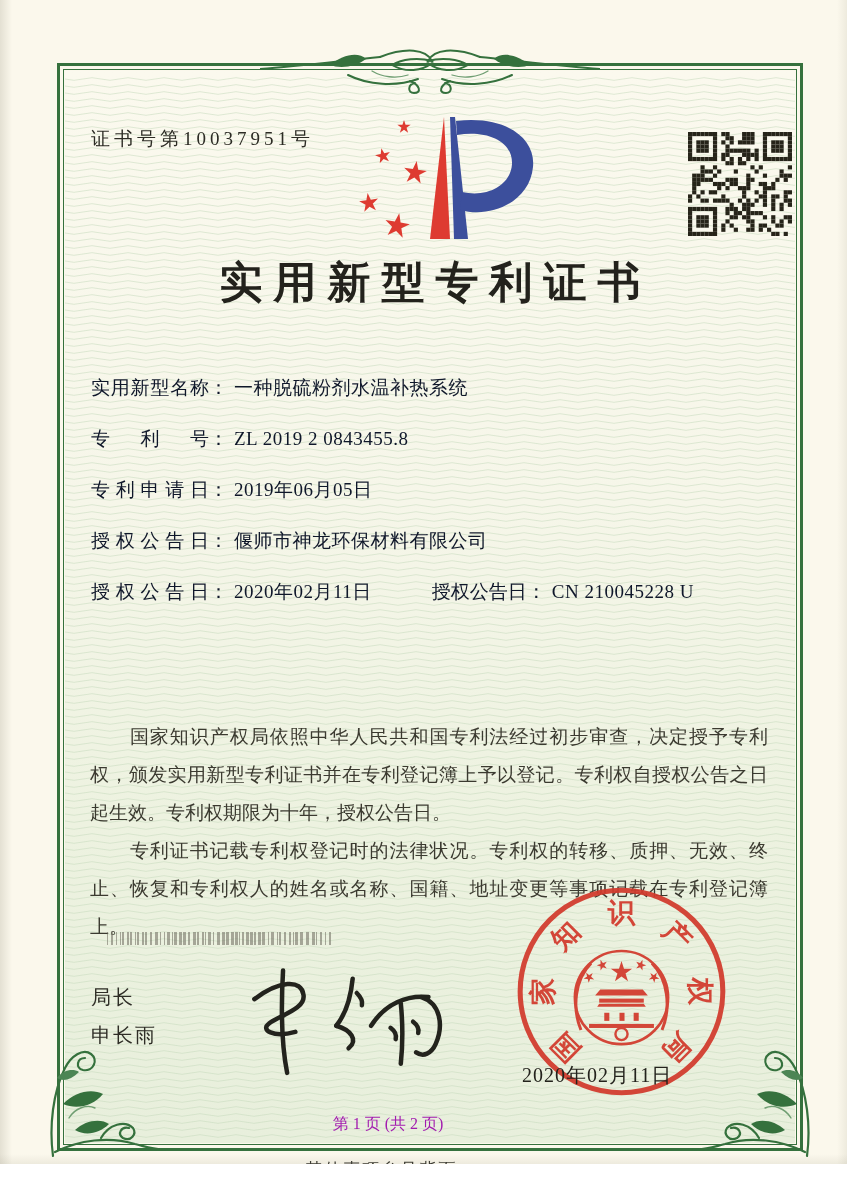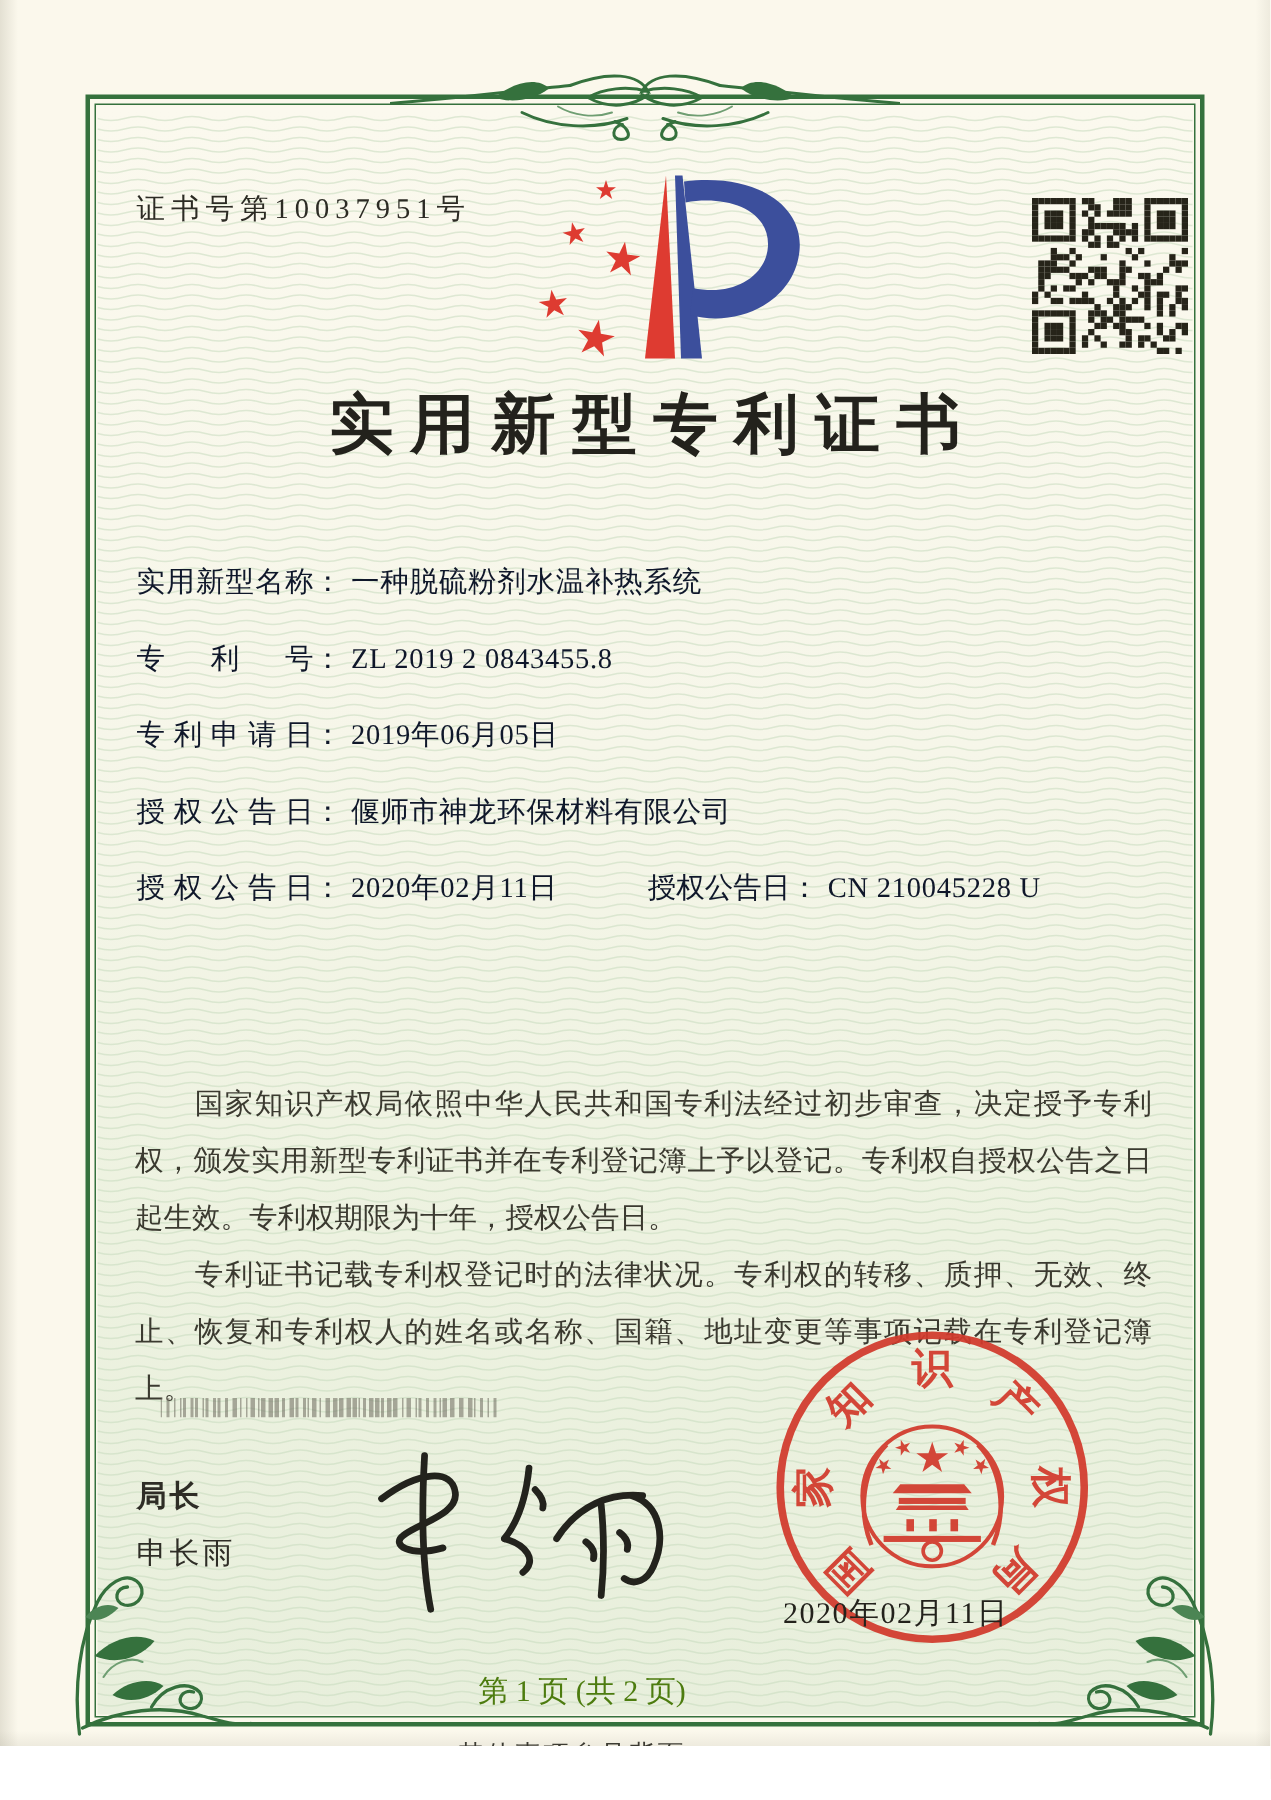--- a/index.html
+++ b/index.html
@@ -39,28 +39,28 @@
   .paragraphs{position:absolute;left:30px;top:652px;width:678px;font-size:19px;
     line-height:38px;color:#3b3a30;text-align:justify;}
   .paragraphs p{margin:0;text-indent:2.1em;}
 
   .barcode{position:absolute;left:47px;top:866px;width:228px;height:13px;opacity:.55;font-size:0;white-space:nowrap;overflow:hidden;}
   .barcode i{display:inline-block;height:13px;background:#6d6a5e;}
 
   .signature{position:absolute;left:178px;top:884px;width:215px;height:128px;}
 
   .signoff{position:absolute;left:31px;top:918px;font-size:20px;color:#2e2d26;letter-spacing:2px;}
-  .signoff .role{display:block;font-weight:bold;}
+  .signoff .role{display:block;}
   .signoff .name{display:block;margin-top:11px;}
 
   .seal{position:absolute;left:448px;top:812px;width:228px;height:228px;opacity:.93;}
   .seal-date{position:absolute;left:462px;top:996px;font-size:20px;color:#23221c;letter-spacing:1px;}
 
   .page-indicator{position:absolute;left:0;top:1048px;width:100%;text-align:center;
-    font-size:20px;color:#4d7c0f;transform:translateX(-42px);}
+    font-size:16px;color:#a21caf;transform:translateX(-42px);}
   .back-note{position:absolute;left:0;top:1158px;width:100%;text-align:center;
     font-size:17px;color:#3c3b32;letter-spacing:2px;transform:translateX(-42px);}
 
   .flourish-top{position:absolute;left:50%;top:-31px;transform:translateX(-50%);}
   .flourish-bl{position:absolute;left:-15px;bottom:-11px;}
   .flourish-br{position:absolute;right:-15px;bottom:-11px;transform:scaleX(-1);}
 </style>
 </head>
 <body>
 

